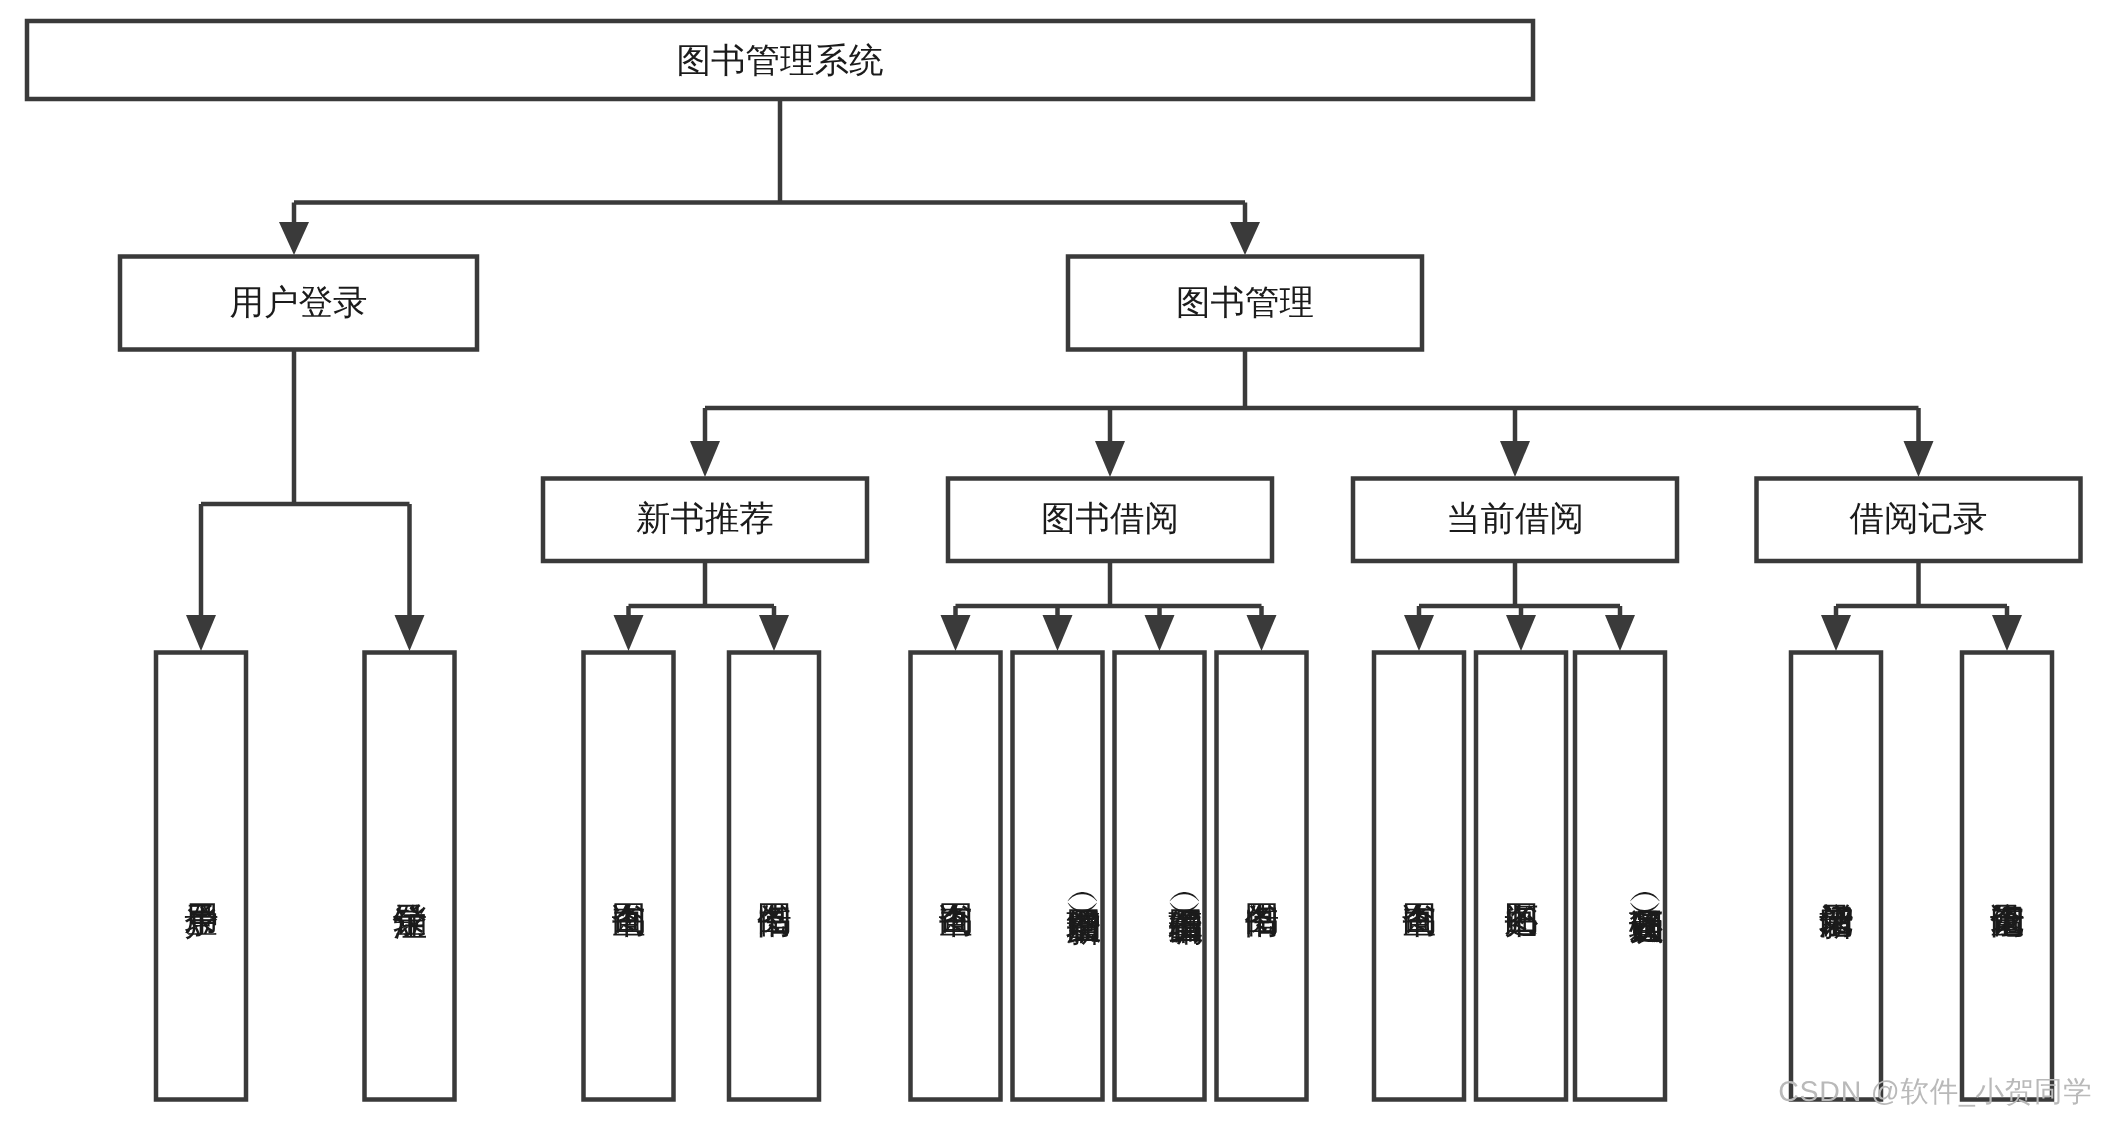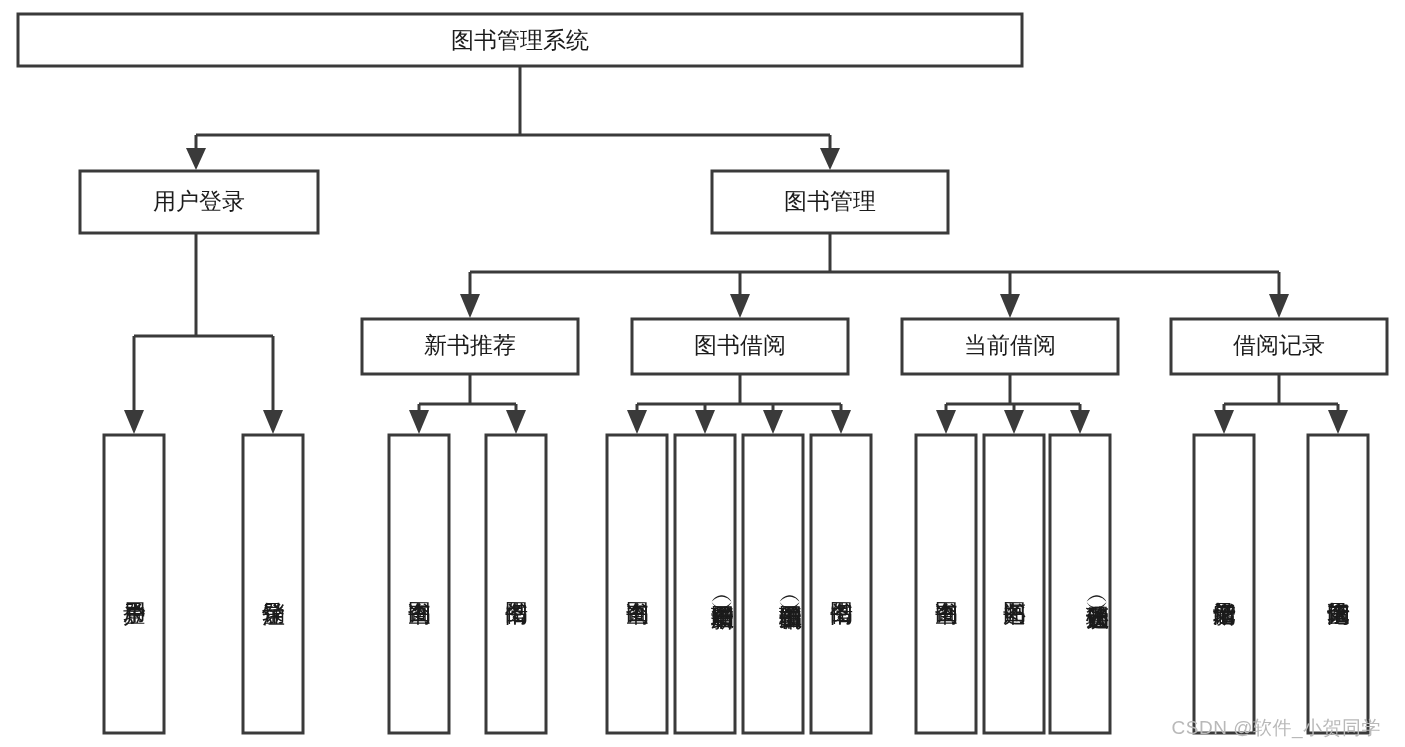--- a/index.html
+++ b/index.html
@@ -37,21 +37,21 @@
     stroke: #3a3a3a;
     stroke-width: 3;
     fill: none;
   }
   .edge-arrow {
     fill: #3a3a3a;
     stroke: none;
   }
   .watermark {
     position: absolute;
-    right: 24px;
+    right: 10px;
     bottom: 6px;
     font-family: "Liberation Sans", "DejaVu Sans", sans-serif;
     font-size: 19px;
     color: #b9b9b9;
     white-space: nowrap;
     letter-spacing: 0.5px;
     user-select: none;
   }
   .vert-text-wrap {
     position: absolute;

